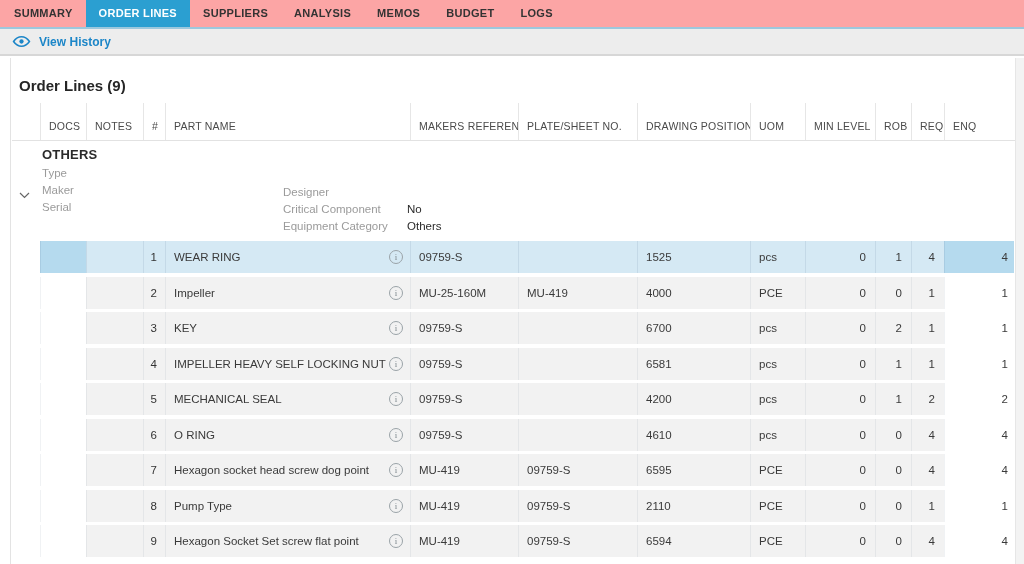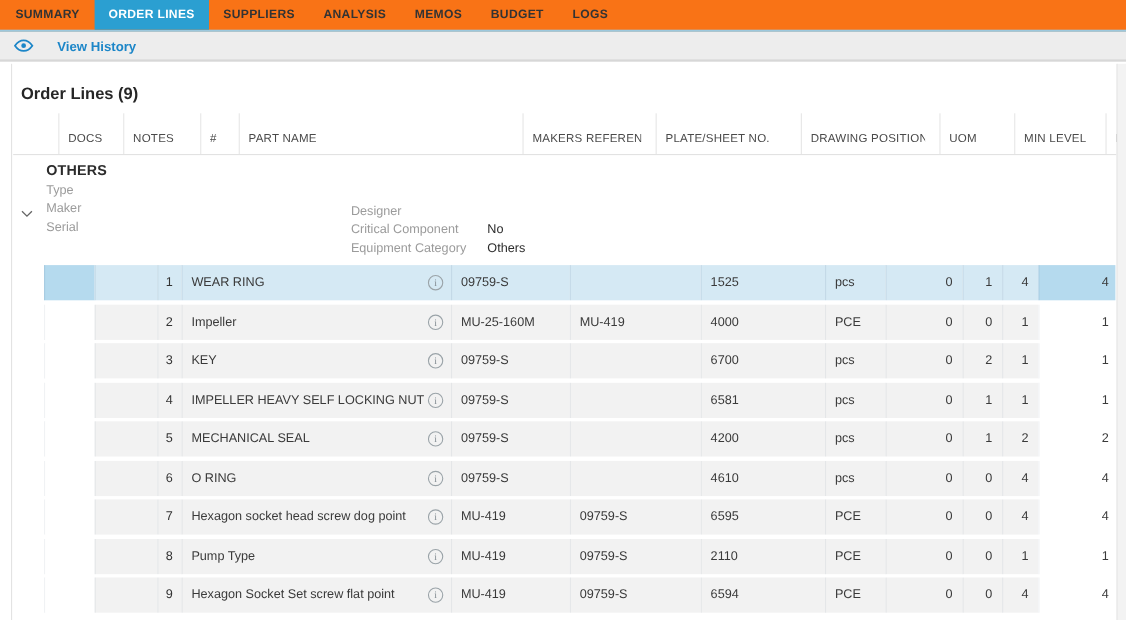--- a/index.html
+++ b/index.html
@@ -2,63 +2,63 @@
 <html style="--active-tab: #2b9fd1; --tab-underline: #9cc8dd; --link-blue: #1c86c8; --selected-row: #d5e9f4; --selected-cell: #b5daee;"><head>
 <meta charset="utf-8">
 <style>
   * { margin:0; padding:0; box-sizing:border-box; }
   html,body { width:1024px; height:564px; overflow:hidden;
     font-family:"Liberation Sans","DejaVu Sans",sans-serif;
     background:#ffffff; color:#333; }
 
   
   .tabbar { position:absolute; left:0; top:0; width:1024px; height:29px;
-    background:#f97316; display:flex; align-items:flex-start;
+    background:#fca5a5; display:flex; align-items:flex-start;
     border-bottom:2px solid var(--tab-underline,#9cc8dd); }
   .tab { height:27px; line-height:27px; padding:0 13px; margin-top:0;
     font-size:11px; font-weight:700; letter-spacing:.3px; color:#333;
     text-transform:uppercase; cursor:default; white-space:nowrap; }
   .tab:first-child { margin-left:1px; }
   .tab.active { background:var(--active-tab,#2b9fd1); color:#fff; }
 
   
   .histbar { position:absolute; left:0; top:29px; width:1024px; height:27px;
     background:#ededed; border-bottom:2px solid #d7d7d7;
     display:flex; align-items:center; padding-left:12px; }
-  .histbtn { display:flex; align-items:center; gap:21px;
+  .histbtn { display:flex; align-items:center; gap:8px;
     color:var(--link-blue,#1c86c8); font-size:12px; font-weight:700; }
   .histbtn svg { display:block; }
 
   
   .panel { position:absolute; left:10px; top:58px; width:1005px; height:506px;
     background:#fff; border-left:1px solid #e3e3e3; }
   .scrolltrack { position:absolute; right:0; top:58px; width:9px; height:506px;
     background:#f3f3f3; border-left:1px solid #e6e6e6; }
 
   .page-title { margin:19px 0 0 8px; font-size:15px; font-weight:700; color:#262626; }
 
   
   .cols { display:grid;
     grid-template-columns:28px 46px 57px 22px 245px 108px 119px 113px 55px 70px 36px 33px 70px; }
 
   
-  .thead { margin:9px 0 0 1px; height:38px; border-bottom:1px solid #e2e2e2;gap:13px; }
+  .thead { margin:9px 0 0 1px; height:38px; border-bottom:1px solid #e2e2e2; }
   .hcell { display:flex; align-items:flex-end; padding:0 0 8px 8px;
     font-size:10.5px; color:#4a4a4a; letter-spacing:.2px; text-transform:uppercase;
     border-left:1px solid #e6e6e6; white-space:nowrap; overflow:hidden; }
   .hcell:first-child { border-left:none; }
 
   
   .group { position:relative; margin-left:1px; height:96px; padding-top:6px; }
   .group .gtitle { margin-left:30px; font-size:13px; font-weight:700; color:#2b2b2b;
     letter-spacing:.2px; }
   .gfields-left { margin-left:30px; margin-top:3px; }
   .gfields-left .gl { font-size:11.5px; color:#9b9b9b; line-height:17px; }
   .gchevron { position:absolute; left:7px; top:44px; }
-  .gfields-right { position:absolute; left:271px; top:43px;margin-left:36px; }
+  .gfields-right { position:absolute; left:271px; top:43px; }
   .grow { display:flex; font-size:11.5px; line-height:17px; }
   .grow .lbl { width:124px; color:#9b9b9b; }
   .grow .val { color:#2b2b2b; }
 
   
   .tbody { margin:4px 0 0 1px; }
   .trow { height:32px; margin-bottom:3.5px; }
   .cell { display:flex; align-items:center; font-size:11.5px; color:#3a3a3a;
     background:#f2f2f2; border-left:1px solid rgba(110,130,145,.10);
     padding:0 0 0 8px; white-space:nowrap; overflow:hidden; }

